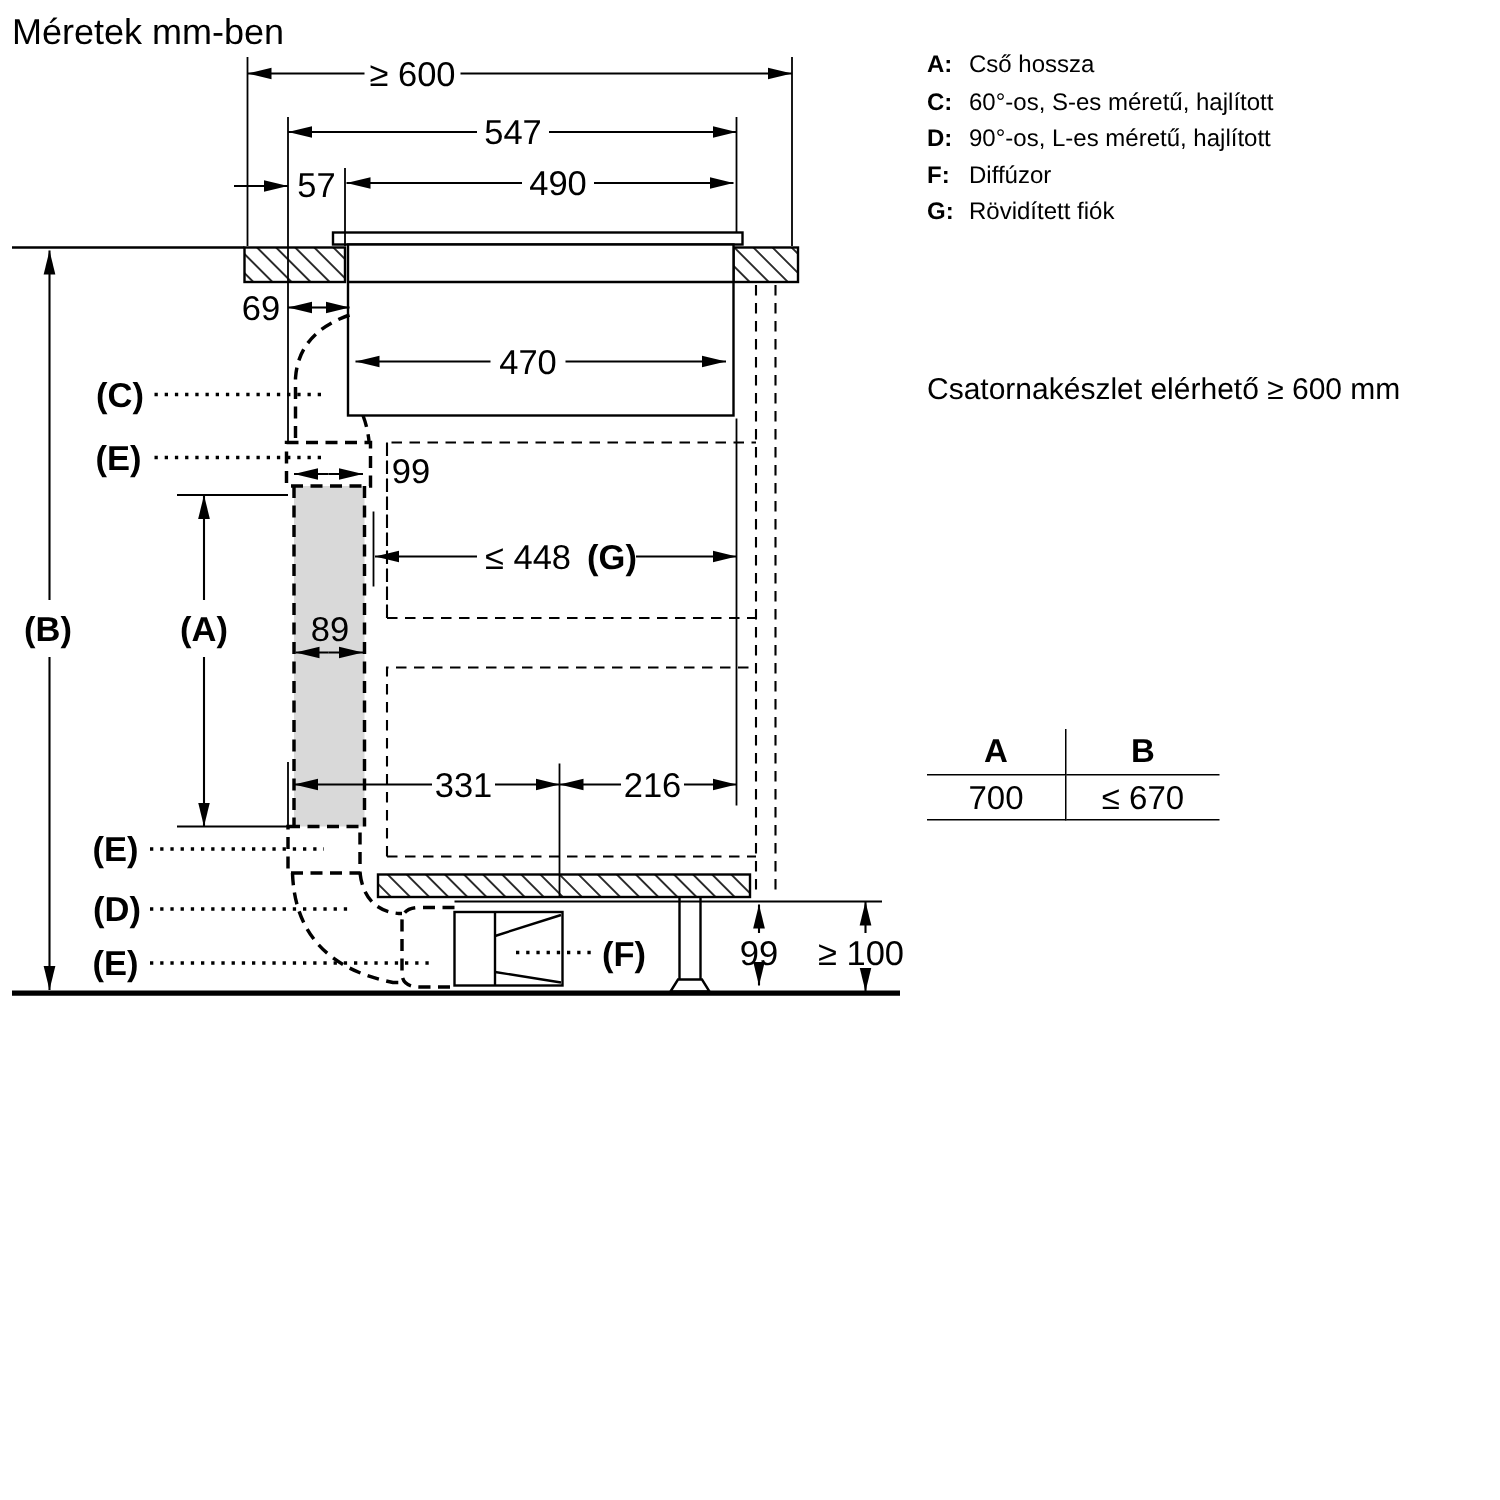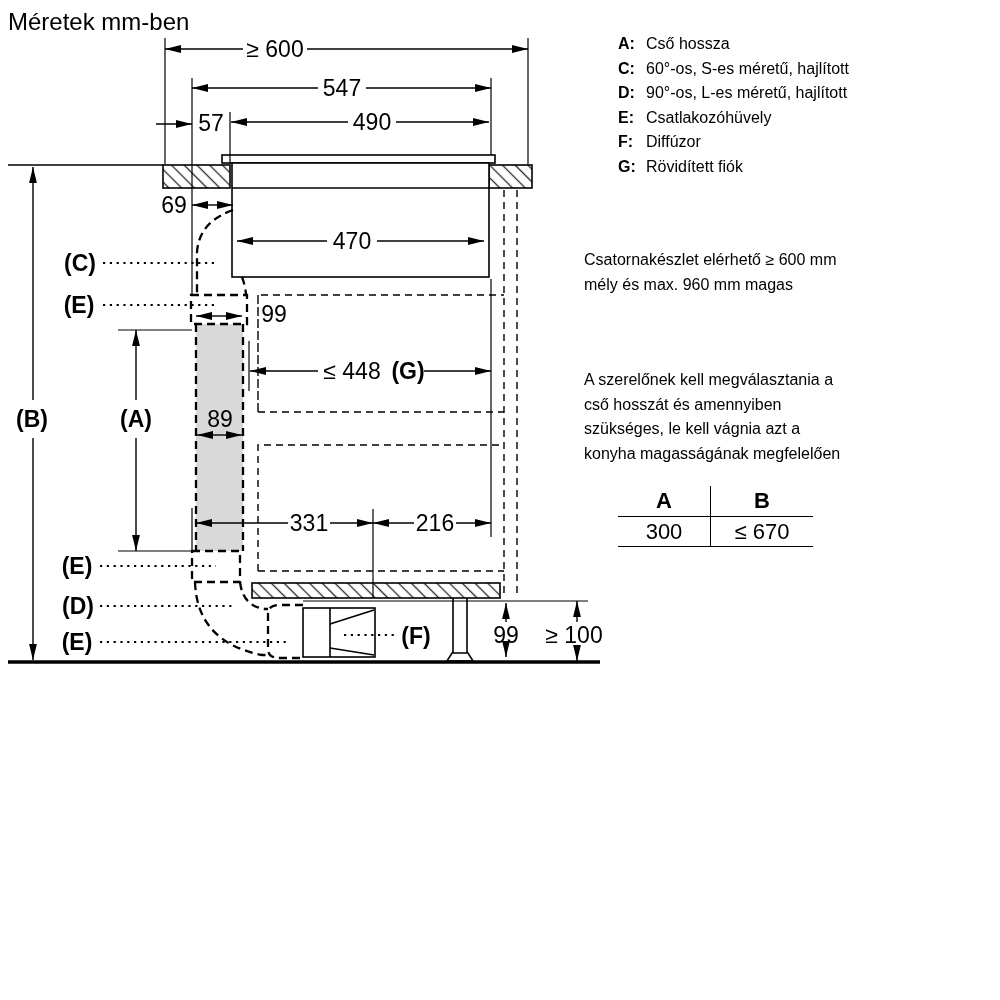--- a/index.html
+++ b/index.html
@@ -4,21 +4,21 @@
 <style>
   html,body{margin:0;padding:0;background:#fff;}
   .canvas{position:relative;width:1000px;height:761px;background:#fff;overflow:hidden;
           font-family:"Liberation Sans",sans-serif;color:#000;}
   .title{position:absolute;left:8px;top:8px;font-size:24px;}
   svg text{font-family:"Liberation Sans",sans-serif;fill:#000;}
   .dimtxt{font-size:23px;}
   .callout{font-size:23px;font-weight:bold;}
   .legend{position:absolute;left:618px;top:32px;width:382px;font-size:16px;line-height:24.5px;}
   .lrow b{display:inline-block;width:28px;font-weight:bold;}
-  .note{position:absolute;left:584px;width:345px;font-size:16px;line-height:24.5px;}
+  .note{position:absolute;left:618px;width:345px;font-size:20px;line-height:24.5px;}
   .note1{top:248px;}
   .note2{top:368px;}
   .spec{position:absolute;left:618px;top:486px;border-collapse:collapse;font-size:22px;}
   .spec td{text-align:center;padding:0;}
   .spec .c1{width:92px;border-right:1.6px solid #000;}
   .spec .c2{width:102px;}
   .spec .hrow td{font-weight:bold;height:30px;border-bottom:1.6px solid #000;}
   .spec .r1 td{height:29px;border-bottom:1.6px solid #000;}
   .spec .r2 td{height:30px;}
 </style>
@@ -161,43 +161,35 @@
       <text x="78" y="614">(D)</text>
       <text x="77" y="650">(E)</text>
       <text x="416" y="644">(F)</text>
     </g>
   </svg>
 
   <div class="legend">
     <div class="lrow"><b>A:</b><span>Cső hossza</span></div>
     <div class="lrow"><b>C:</b><span>60°-os, S-es méretű, hajlított</span></div>
     <div class="lrow"><b>D:</b><span>90°-os, L-es méretű, hajlított</span></div>
-    <div class="lrow"><b>E:</b><span>Csatlakozóhüvely</span></div>
     <div class="lrow"><b>F:</b><span>Diffúzor</span></div>
     <div class="lrow"><b>G:</b><span>Rövidített fiók</span></div>
   </div>
 
   <div class="note note1">
     <div>Csatornakészlet elérhető ≥ 600 mm</div>
-    <div>mély és max. 960 mm magas</div>
   </div>
 
-  <div class="note note2">
-    <div>A szerelőnek kell megválasztania a</div>
-    <div>cső hosszát és amennyiben</div>
-    <div>szükséges, le kell vágnia azt a</div>
-    <div>konyha magasságának megfelelően</div>
-  </div>
 
   <table class="spec">
     <tbody>
         <tr class="hrow">
       <td class="c1">A</td>
       <td class="c2">B</td>
     </tr>
     <tr class="r1">
-      <td class="c1">300</td>
+      <td class="c1">700</td>
       <td class="c2">≤ 670</td>
     </tr>
   </tbody>
     </table>
 
 </div>
 
 </body></html>

